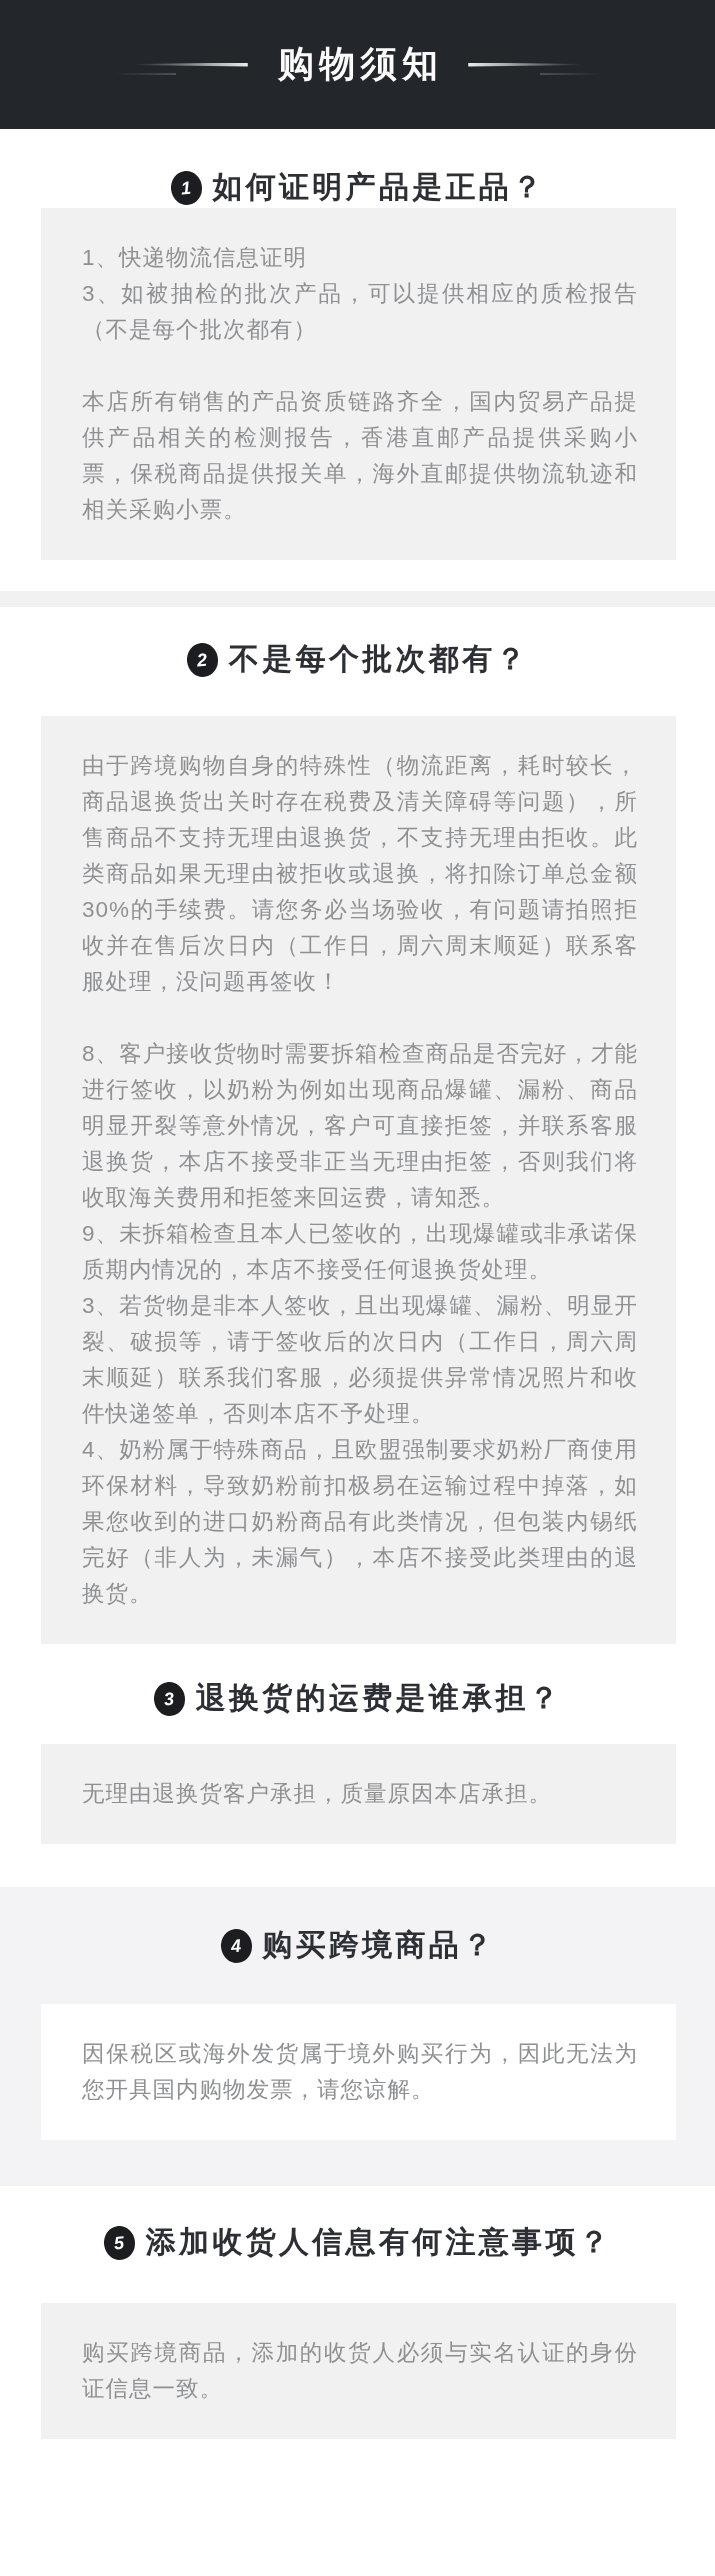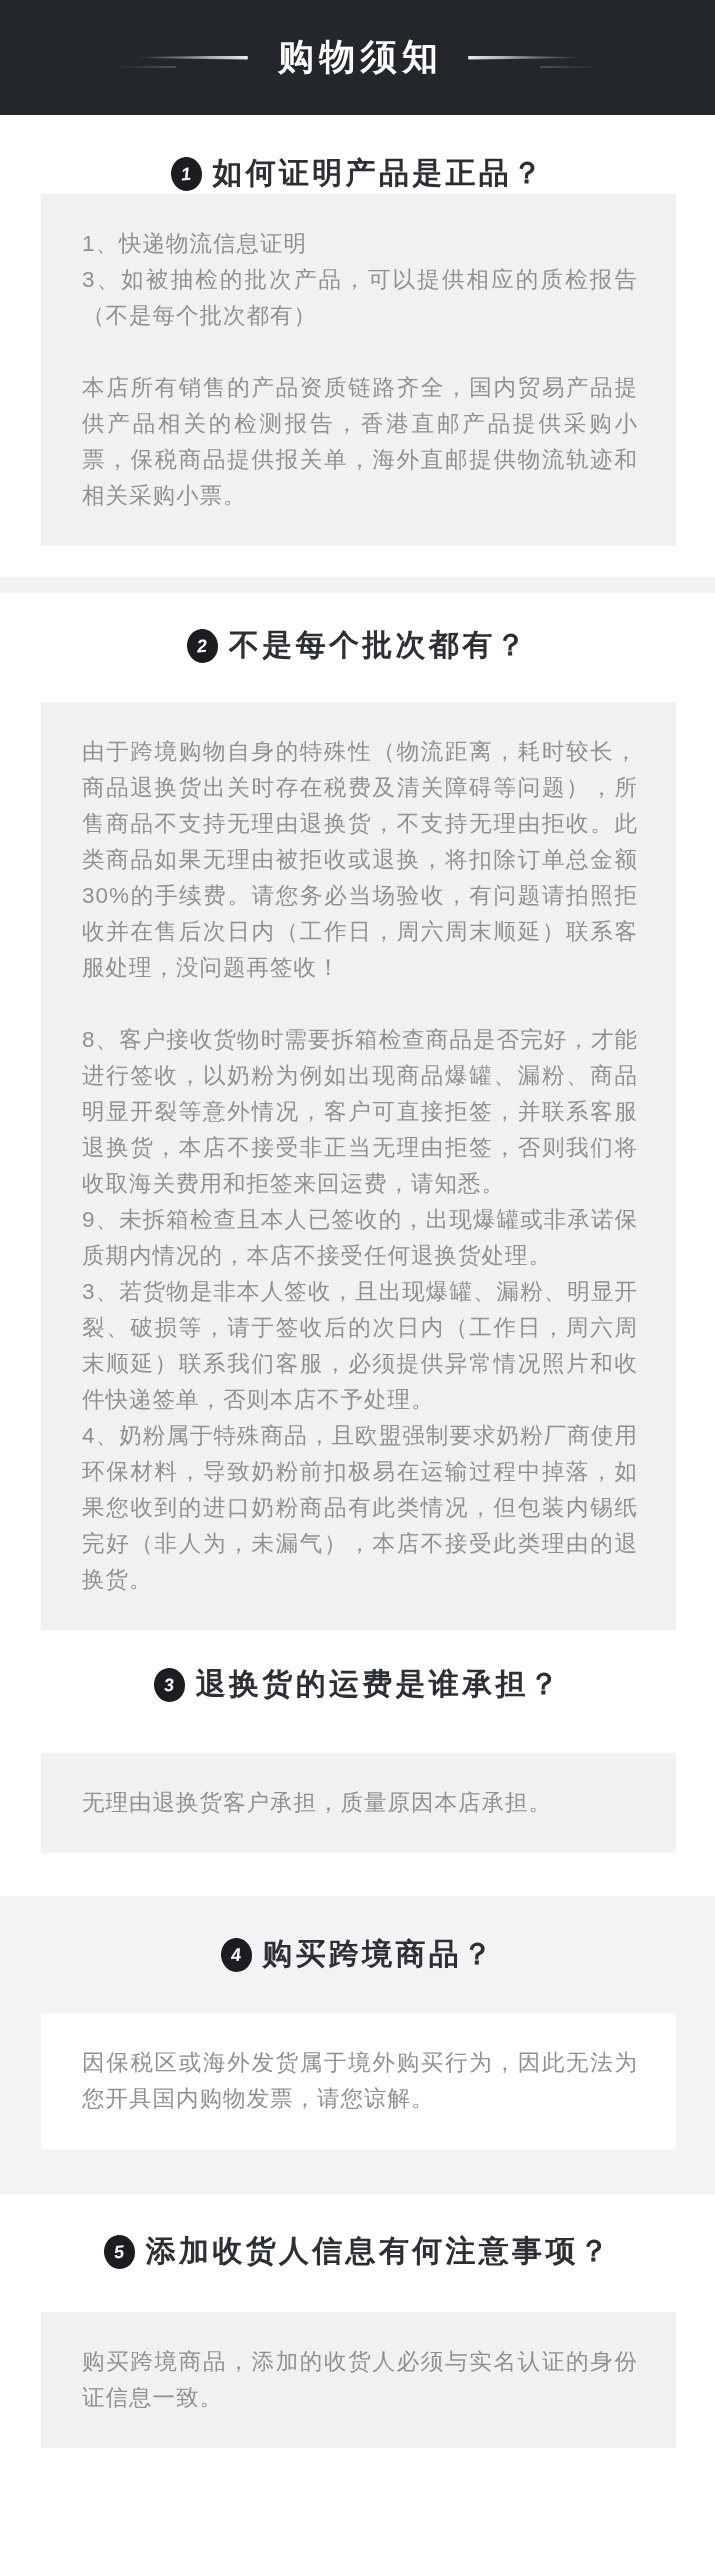--- a/index.html
+++ b/index.html
@@ -6,21 +6,21 @@
   body{
     width:716px;
     background:#ffffff;
     font-family:"Liberation Sans","DejaVu Sans",sans-serif;
     -webkit-font-smoothing:antialiased;
   }
   .page{width:716px;overflow:hidden;background:#ffffff;}
 
   
   .banner{
-    height:115px;
+    height:129px;
     background:#23262b;
     display:flex;
     align-items:center;
     justify-content:center;
     gap:25px;
   }
   .banner-title{
     color:#fbfbfb;
     font-size:36px;
     font-weight:900;
@@ -101,21 +101,21 @@
     margin-top:43px;
     padding:38px 0 46px 0;
   }
 
   
   .t1{margin-top:38px;}
   .b1{}
   .t2{margin-top:32px;}
   .b2{margin-top:36px;}
   .t3{margin-top:34px;}
-  .b3{margin-top:48px;}
+  .b3{margin-top:25px;}
   .b4{margin-top:38px;}
   .t5{margin-top:36px;}
   .b5{margin-top:40px;}
   .page-bottom{height:43px;}
 </style>
 </head>
 <body>
 
 <div class="page">
 

